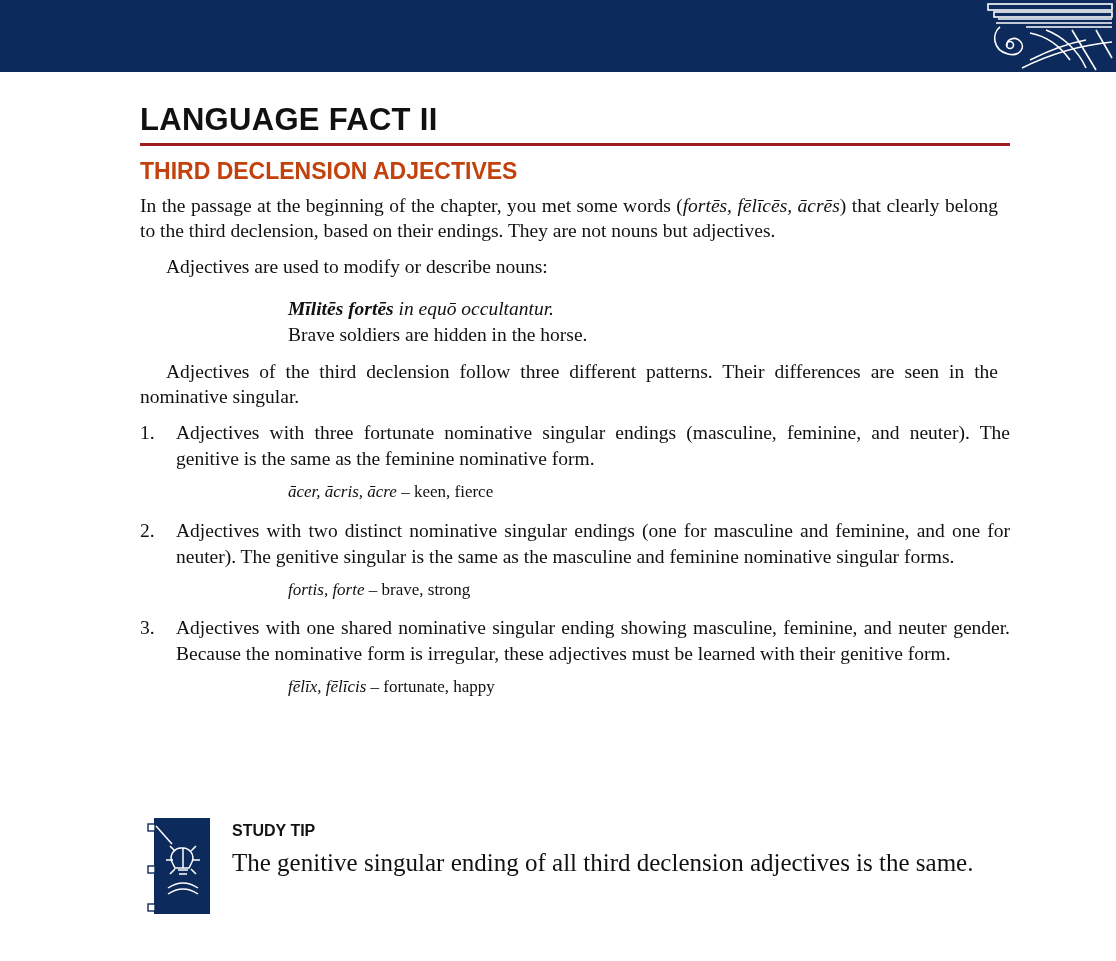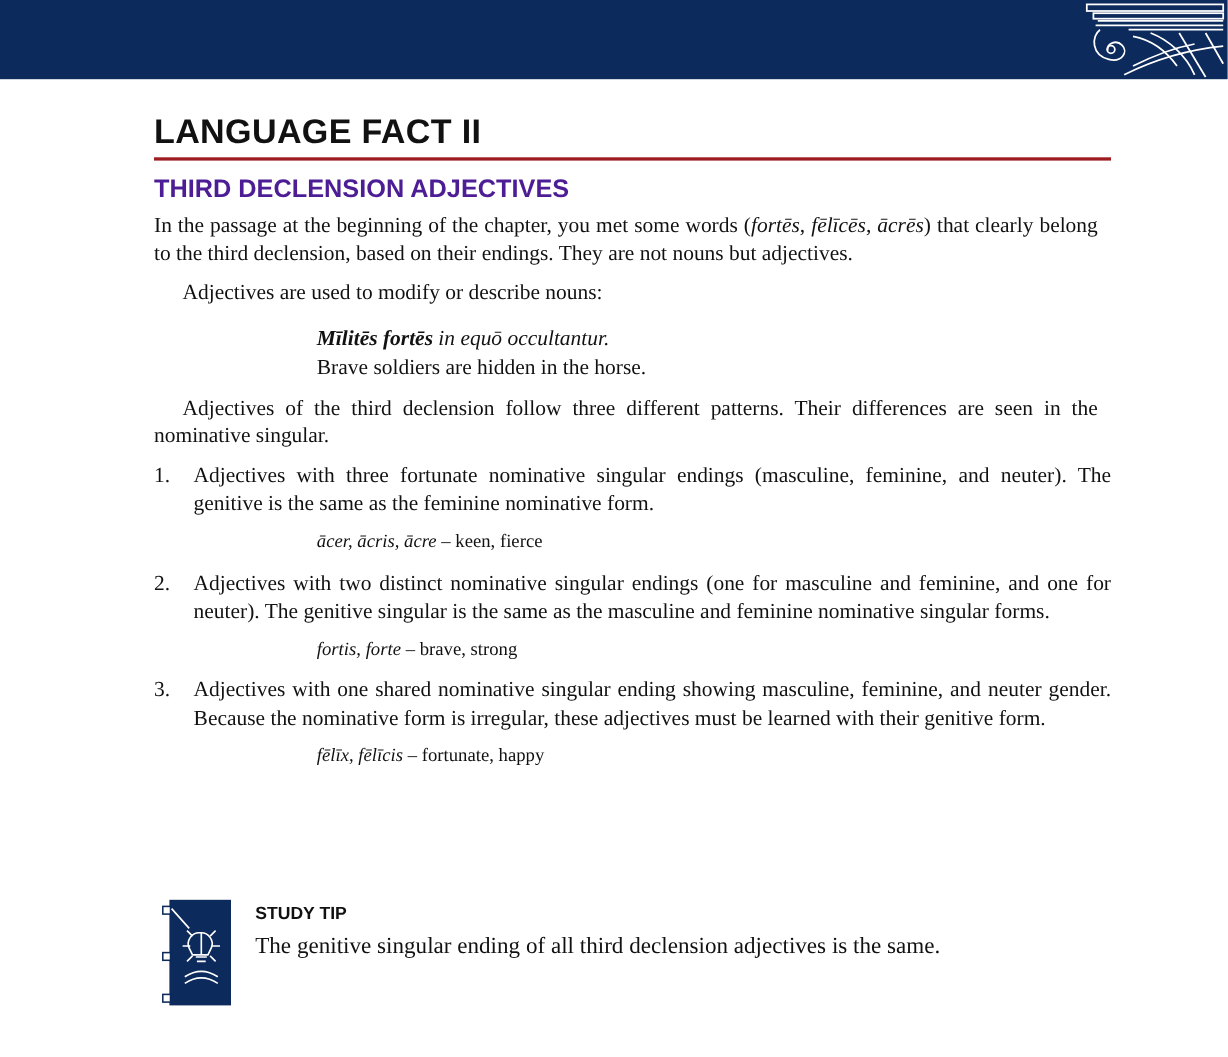--- a/index.html
+++ b/index.html
@@ -63,21 +63,21 @@
     height: 2.5px;
     background: #9d1c20;
     width: 100%;
     margin: 0 0 12px 0;
   }
   h2.lf-subtitle {
     font-family: "Liberation Sans", sans-serif;
     font-weight: bold;
     font-size: 23px;
     margin: 0 0 8px 0;
-    color: #4c1d95;
+    color: #c2410c;
   }
 
   p.body {
     font-size: 19.5px;
     line-height: 1.33;
     margin: 0 12px 10px 0;
     text-align: justify;
     hyphens: auto;
   }
   p.indent { text-indent: 26px; }
@@ -139,21 +139,21 @@
   .tip-body {
     margin-left: 92px;
   }
   .tip-head {
     font-family: "Liberation Sans", sans-serif;
     font-weight: bold;
     font-size: 16px;
     margin: 8px 0 6px 0;
   }
   .tip-text {
-    font-size: 21px;
+    font-size: 25px;
     line-height: 1.33;
     margin: 0;
   }
   
   .bottom-band {
     position: absolute;
     left: 0;
     bottom: 0;
     width: 1116px;
     height: 14px;

